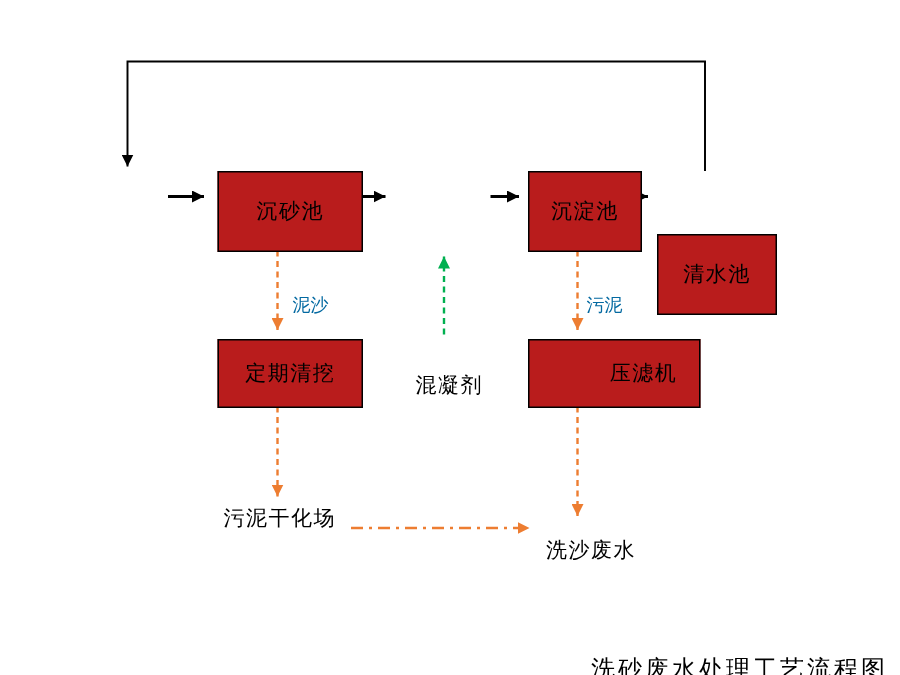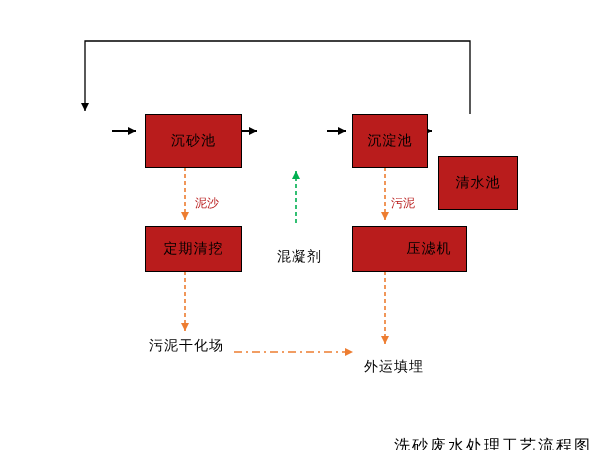--- a/index.html
+++ b/index.html
@@ -14,21 +14,21 @@
     display:flex;align-items:center;justify-content:center;
     font-size:14px;letter-spacing:1px;white-space:nowrap;
   }
   #box-grit        {left:145px;top:114px;width:95px;height:52px;}
   #box-coagulation {left:263px;top:114px;width:63px;height:52px;}
   #box-sedimentation{left:352px;top:114px;width:74px;height:52px;}
   #box-clearwater  {left:438px;top:114px;width:78px;height:52px;margin-top:42px;}
   #box-dredging    {left:145px;top:226px;width:95px;height:44px;}
   #box-press       {left:352px;top:226px;width:74px;height:44px;padding-left:39px;}
   .lbl{position:absolute;font-size:14px;letter-spacing:1px;white-space:nowrap;}
-  .lbl-orange{position:absolute;font-size:12px;color:#b91c1c;white-space:nowrap;}
+  .lbl-orange{position:absolute;font-size:12px;color:#0369a1;white-space:nowrap;}
   #lbl-inlet   {left:37px;top:138px;}
   #lbl-recycle {
     left:280px;top:31px;width:115px;height:20px;line-height:20px;
     text-align:center;background:#fff;border-left:1px solid #000;border-right:1px solid #000;
     position:absolute;font-size:14px;letter-spacing:1px;white-space:nowrap;
   }
   #lbl-sediment{left:195px;top:195px;}
   #lbl-sludge  {left:391px;top:195px;}
   #lbl-coagulant{left:277px;top:248px;}
   #lbl-drying  {left:149px;top:337px;}
@@ -80,16 +80,16 @@
   <div class="box" id="box-grit">沉砂池</div>
   <div class="box" id="box-sedimentation">沉淀池</div>
   <div class="box" id="box-clearwater">清水池</div>
   <div class="box" id="box-dredging">定期清挖</div>
   <div class="box" id="box-press">压滤机</div>
 
   <div class="lbl-orange" id="lbl-sediment">泥沙</div>
   <div class="lbl-orange" id="lbl-sludge">污泥</div>
   <div class="lbl" id="lbl-coagulant">混凝剂</div>
   <div class="lbl" id="lbl-drying">污泥干化场</div>
-  <div class="lbl" id="lbl-landfill">外运填埋</div>
+  <div class="lbl" id="lbl-landfill">洗沙废水</div>
 
   <div class="title">洗砂废水处理工艺流程图</div>
 </div>
 
 </body></html>

